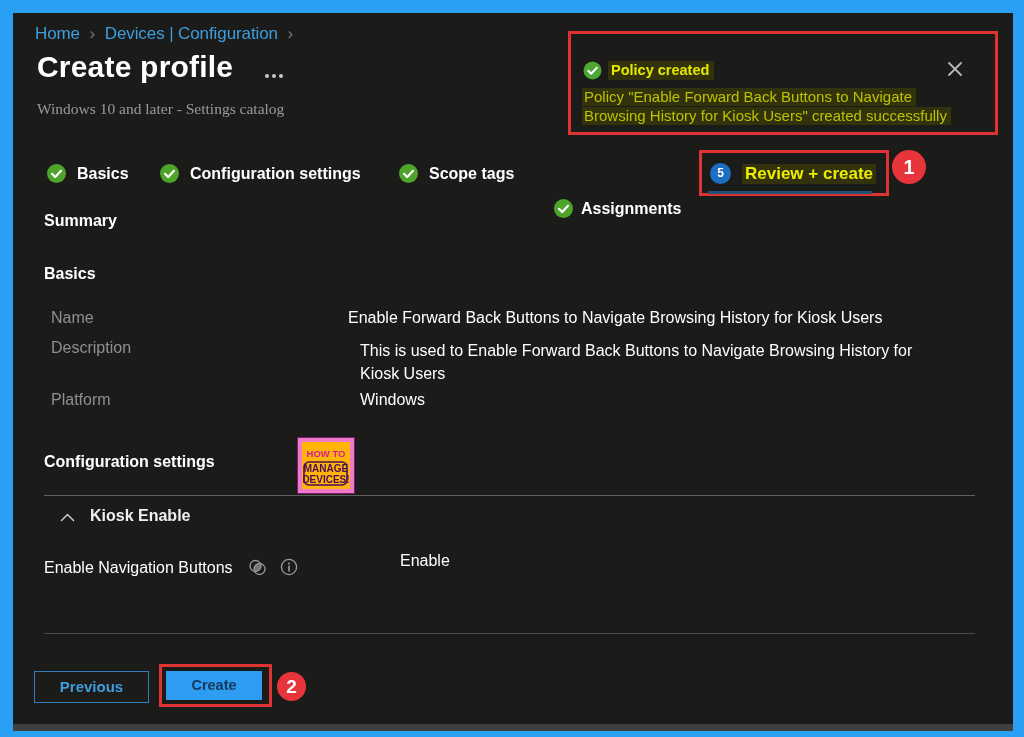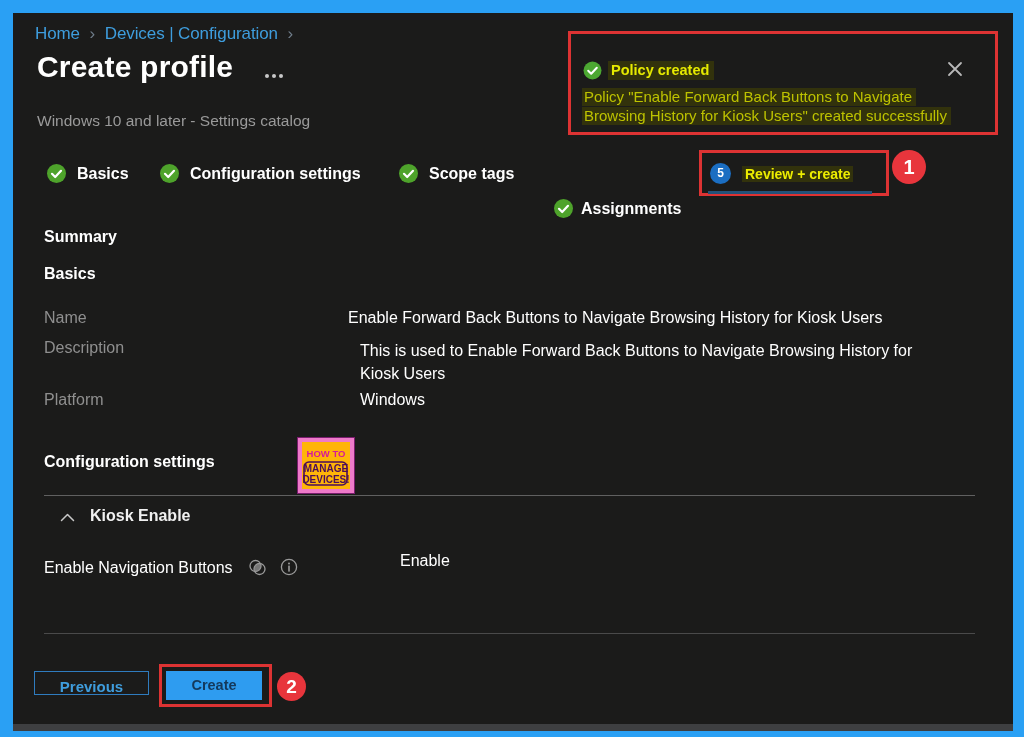--- a/index.html
+++ b/index.html
@@ -3,42 +3,42 @@
 <meta charset="utf-8">
 <style>
   * { margin:0; padding:0; box-sizing:border-box; }
   html,body { width:1024px; height:737px; overflow:hidden; }
   body { background:#2aa0f4; font-family:"Liberation Sans", sans-serif; position:relative; }
   .content { position:absolute; left:13px; top:13px; width:1000px; height:718px; background:#1b1b1a; }
   .abs { position:absolute; }
   .crumb { left:35px; top:24px; font-size:17px; color:#3e9ddd; letter-spacing:-0.1px; }
   .crumb .sep { color:#6f7d8a; padding:0 5px; }
   .title { left:37px; top:50px; font-size:30px; font-weight:bold; color:#ffffff; letter-spacing:0.2px; }
-  .subtitle { left:37px; top:112px; font-size:15.5px; color:#9a9a9a; }
+  .subtitle { left:37px; top:100px; font-size:15.5px; color:#9a9a9a;font-family:Liberation Serif, serif; }
 
   .step { display:flex; align-items:center; gap:11px; font-size:16px; font-weight:bold; color:#fff; }
   .gc { width:19px; height:19px; border-radius:50%; background:#4ea32b; display:inline-block; position:relative; }
   .gc svg { position:absolute; left:0; top:0; }
 
   .toast { left:568px; top:31px; width:430px; height:104px; border:3px solid #d33; }
   .toast-title { left:608px; top:61px; font-size:14.5px; font-weight:bold; color:#e5e900; background:#32320c; padding:1px 5px 2px 3px; }
   .toast-line { font-size:15px; color:#bdc200; background:#32320c; padding:0 4px 1px 2px; white-space:nowrap; }
   .xclose { left:946px; top:60px; width:18px; height:18px; }
 
   .rev-rect { left:699px; top:150px; width:190px; height:46px; border:3px solid #d33; }
   .rev-underline { left:708px; top:191px; width:164px; height:3px; background:#235279; }
   .numcircle { border-radius:50%; background:#e8353c; color:#fff; font-weight:bold; text-align:center; }
 
   .h1 { font-size:16px; font-weight:bold; color:#fff; }
-  .lbl { font-size:16px; color:#8f8f8f; }
+  .lbl { font-size:16px; color:#8f8f8f;margin-left:7px; }
   .val { font-size:16px; color:#fff; }
 
   .hr { height:1px; background:#606060; left:44px; width:931px; }
 
-  .prevbtn { left:34px; top:671px; width:115px; height:24px; border:1px solid #2f7cbf; color:#3f9ddd;
+  .prevbtn { left:34px; top:671px; width:115px; height:32px; border:1px solid #2f7cbf; color:#3f9ddd;
      font-size:15px; font-weight:bold; text-align:center; line-height:30px; }
   .createbtn { left:166px; top:671px; width:96px; height:29px; background:#2e9cf0; color:#14395c;
      font-size:14.5px; font-weight:bold; text-align:center; line-height:29px; }
   .create-rect { left:159px; top:664px; width:113px; height:43px; border:3px solid #d33; }
   .footerbar { left:0px; top:711px; width:1000px; height:7px; background:#3e3f41; }
 </style>
 </head>
 <body>
 <div class="content">
   <div class="abs footerbar"></div>
@@ -80,39 +80,39 @@
 <div class="abs step" style="left:554px; top:164px; gap:8px;margin-top:35px;">
   <span class="gc">
       <svg width="19" height="19" viewBox="0 0 19 19">
         <path d="M5 9.8 L8.2 13 L14 6.8" stroke="#fff" stroke-width="2.2" fill="none" stroke-linecap="round" stroke-linejoin="round"></path>
       </svg>
     </span>
   <span>Assignments</span>
 </div>
 <div class="abs step" style="left:710px; top:163px;">
   <span style="width:21px;height:21px;border-radius:50%;background:#1b6ec2;color:#fff;font-size:12px;font-weight:bold;text-align:center;line-height:21px;">5</span>
-  <span style="color:#eded00; font-size:14px; background:#32320c; padding:0 3px;">Review + create</span>
+  <span style="color:#eded00; font-size:17px; background:#32320c; padding:0 3px;">Review + create</span>
 </div>
 <div class="abs rev-rect"></div>
 <div class="abs rev-underline"></div>
 <div class="abs numcircle" style="left:892px; top:150px; width:34px; height:34px; font-size:20px; line-height:34px;">1</div>
 
 <div class="abs toast"></div>
 <svg class="abs" style="left:583px; top:61px;" width="19" height="19" viewBox="0 0 19 19">
   <circle cx="9.5" cy="9.5" r="9" fill="#4ca832"></circle>
   <path d="M5.2 9.8 L8.2 12.8 L13.8 6.8" stroke="#fff" stroke-width="2" fill="none" stroke-linecap="round" stroke-linejoin="round"></path>
 </svg>
 <div class="abs toast-title">Policy created</div>
 <div class="abs toast-line" style="left:582px; top:88px;">Policy "Enable Forward Back Buttons to Navigate</div>
 <div class="abs toast-line" style="left:582px; top:107px;">Browsing History for Kiosk Users" created successfully</div>
 <svg class="abs xclose" viewBox="0 0 18 18">
     <path d="M3 3 L15 15 M15 3 L3 15" stroke="#b8b8b8" stroke-width="1.8" stroke-linecap="round"></path>
   </svg>
 
-<div class="abs h1" style="left:44px; top:228px;">Summary</div>
+<div class="abs h1" style="left:44px; top:212px;">Summary</div>
 <div class="abs h1" style="left:44px; top:265px;">Basics</div>
 
 <div class="abs lbl" style="left:44px; top:309px;">Name</div>
 <div class="abs val" style="left:348px; top:309px;">Enable Forward Back Buttons to Navigate Browsing History for Kiosk Users</div>
 <div class="abs lbl" style="left:44px; top:339px;text-align:center;">Description</div>
 <div class="abs val" style="left:360px; top:339px; line-height:23px;">This is used to Enable Forward Back Buttons to Navigate Browsing History for<br>Kiosk Users</div>
 <div class="abs lbl" style="left:44px; top:391px;text-align:right;">Platform</div>
 <div class="abs val" style="left:360px; top:391px;">Windows</div>
 
 <div class="abs h1" style="left:44px; top:453px;">Configuration settings</div>

